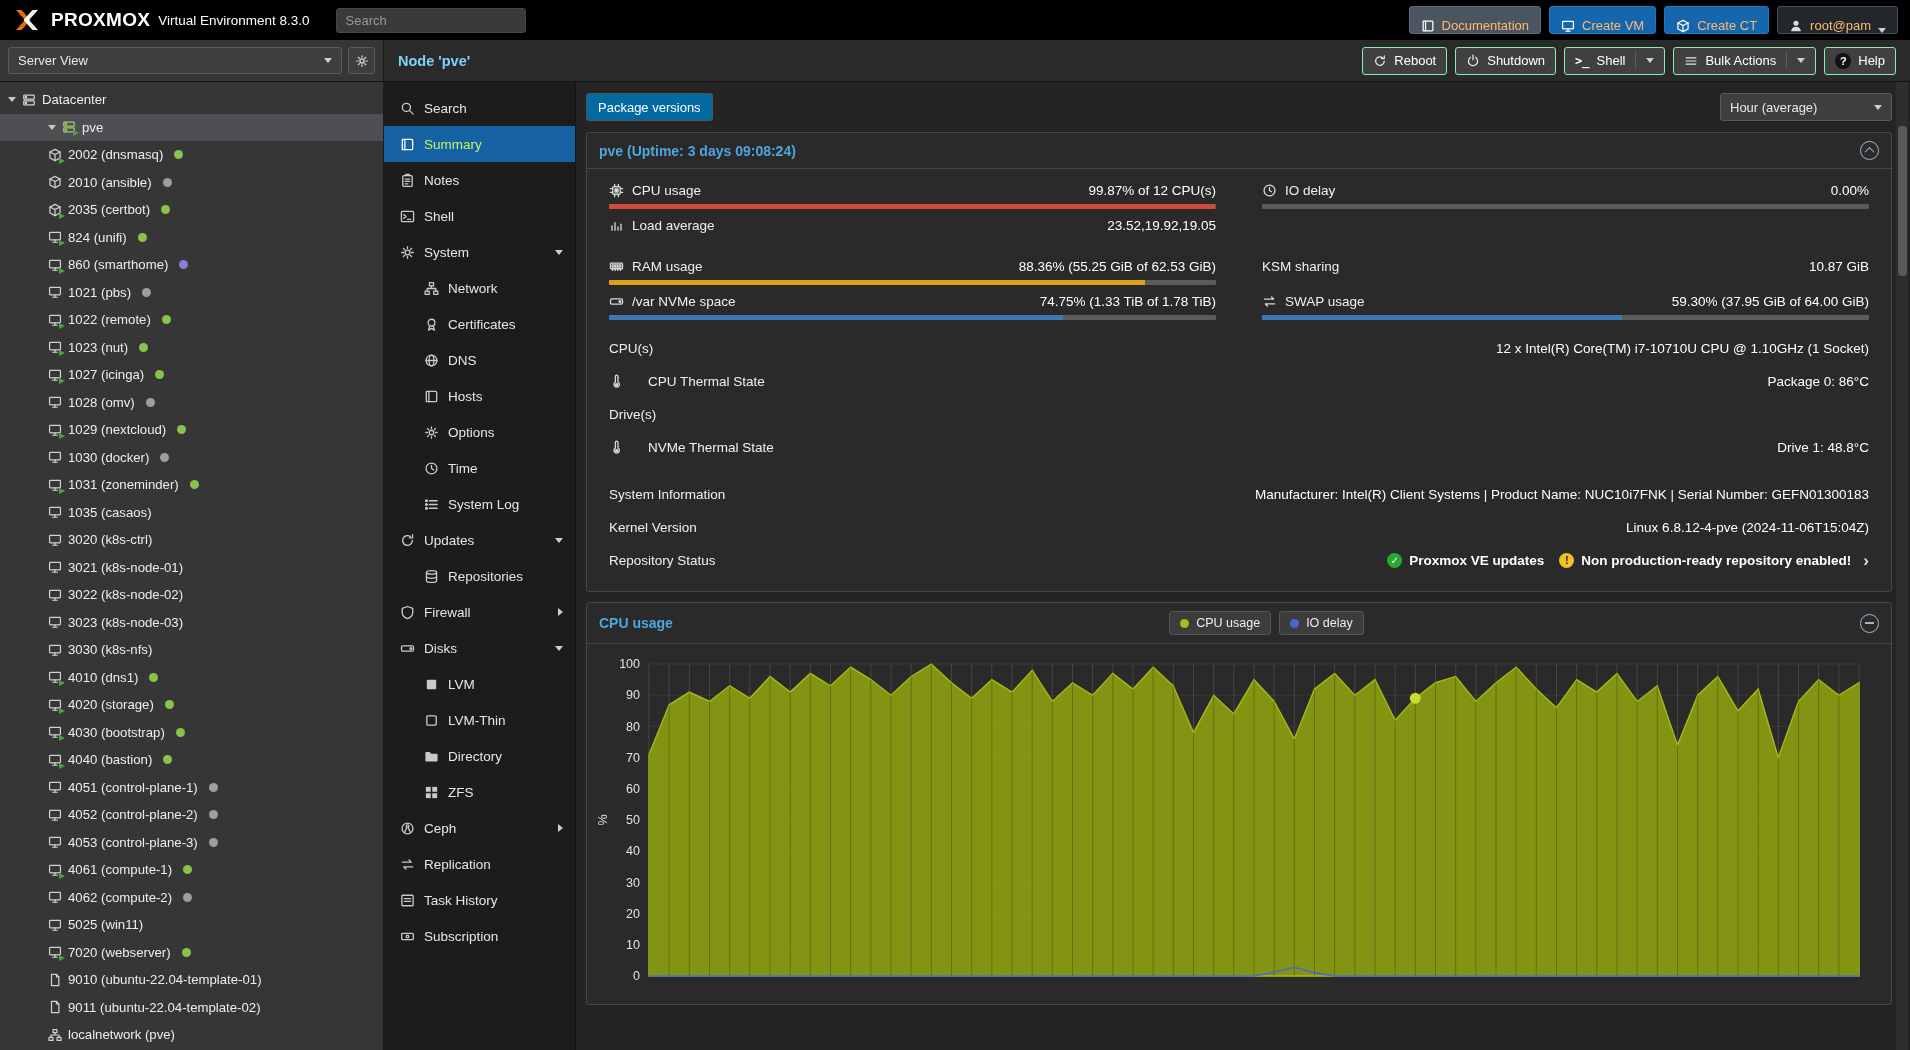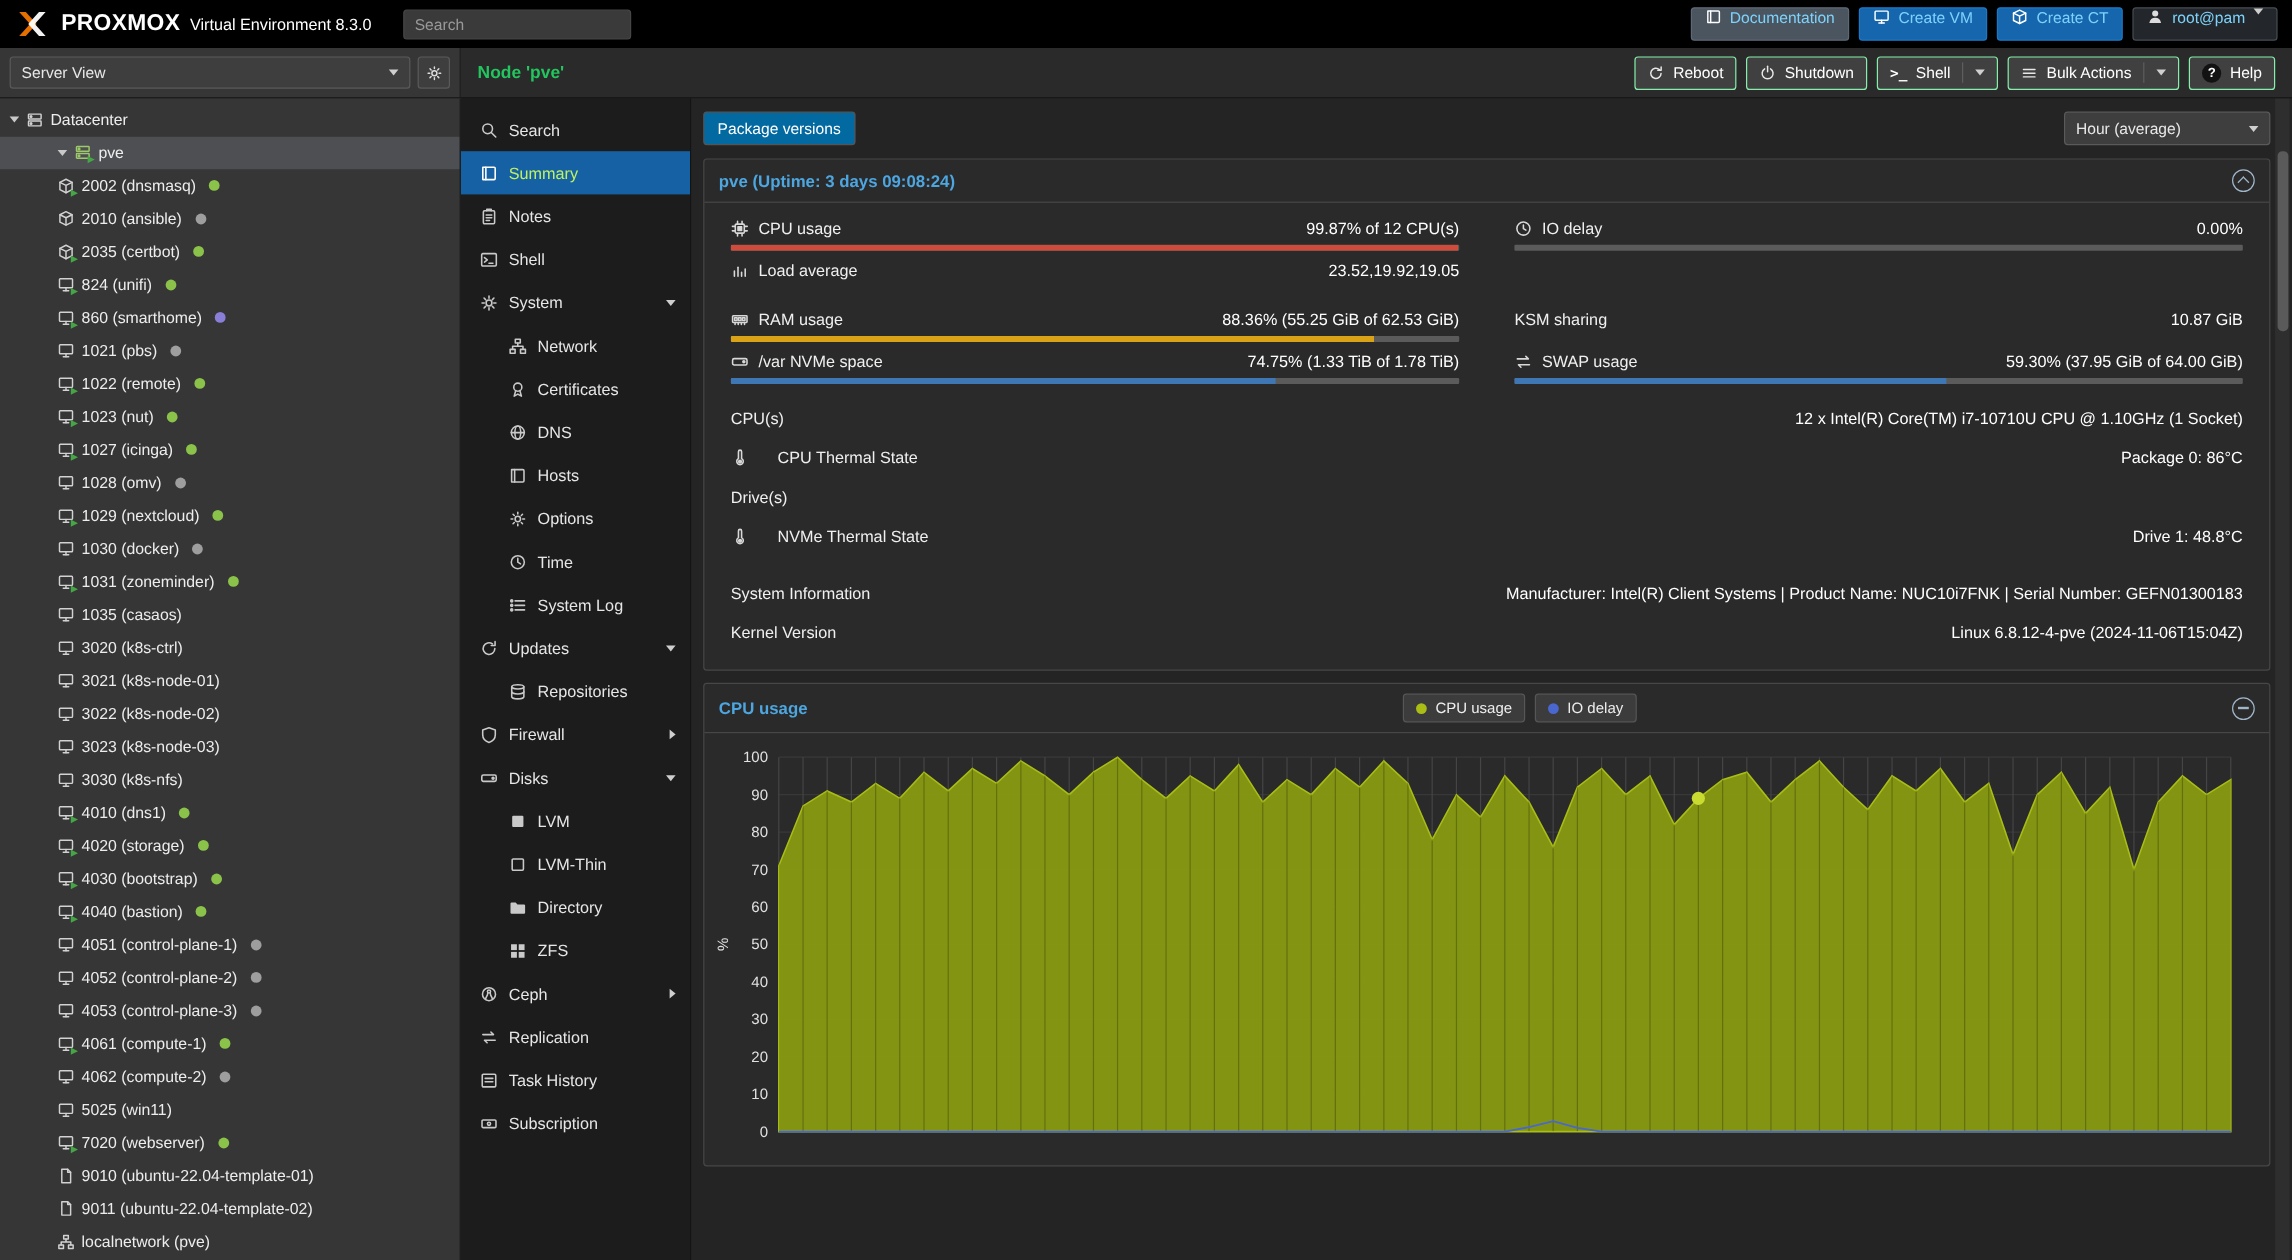--- a/index.html
+++ b/index.html
@@ -9,36 +9,36 @@
 button{font-family:inherit}
 
 
 .topbar{height:40px;background:#000;display:flex;align-items:center;padding:0 12px;position:relative;z-index:5}
 .logo{margin-right:9px;display:flex}
 .brand-name{color:#fff;font-size:19px;font-weight:700;letter-spacing:.3px}
 .brand-ver{color:#fff;font-size:13.5px;margin-left:8px}
 .g-search{margin-left:26px;width:190px;height:25px;background:#3a3a3a;border:1px solid #464646;border-radius:3px;color:#ddd;padding:0 9px;font-size:13px;outline:none}
 .g-search::placeholder{color:#999}
 .top-right{margin-left:auto;display:flex;align-items:center;gap:8px}
-.btn{display:inline-flex;align-items:flex-start;gap:7px;height:28px;padding:0 11px;border-radius:3px;font-size:13px;color:#7dd3fc;border:1px solid transparent;cursor:pointer;background:#3e3e3e}
+.btn{display:inline-flex;align-items:flex-end;gap:7px;height:28px;padding:0 11px;border-radius:3px;font-size:13px;color:#fdba74;border:1px solid transparent;cursor:pointer;background:#3e3e3e}
 .btn.slate{background:#4b5560;border-color:#5d6875}
 .btn.blue{background:#1566ad;border-color:#1c77c4}
 .btn.usr{background:#23272b;border-color:#454c54}
 .b-ic{display:inline-flex}
 .caret-down{width:0;height:0;border-left:4px solid transparent;border-right:4px solid transparent;border-top:5px solid #cfcfcf}
 .caret-right{width:0;height:0;border-top:4px solid transparent;border-bottom:4px solid transparent;border-left:5px solid #cfcfcf}
 
 
 .subbar{height:42px;display:flex;background:#2a2a2a;border-bottom:1px solid #141414}
 .subbar-left{width:384px;background:#363636;display:flex;align-items:center;gap:6px;padding:0 8px;border-right:1px solid #1d1d1d}
 .selectbox{flex:1;height:27px;background:#3e3e3e;border:1px solid #5a5a5a;border-radius:3px;display:flex;align-items:center;padding:0 9px;color:#e8e8e8;cursor:pointer;font-size:13px}
 .selectbox .caret-down{margin-left:auto}
 .sq-btn{width:27px;height:27px;background:#3e3e3e;border:1px solid #5a5a5a;border-radius:3px;display:flex;align-items:center;justify-content:center;cursor:pointer;flex:none}
 .subbar-right{flex:1;display:flex;align-items:center;padding:0 14px}
-.node-title{font-size:14.5px;font-weight:700;color:#22c55e}
+.node-title{font-size:14.5px;font-weight:700;color:#7dd3fc}
 .tb-group{margin-left:auto;display:flex;gap:8px}
 .tbtn{display:inline-flex;align-items:center;gap:7px;height:28px;padding:0 10px;background:#404040;border:1px solid #86efac;border-radius:3px;color:#fff;font-size:13px;cursor:pointer}
 .tbtn .divider{width:1px;height:17px;background:#5e5e5e;margin:0 3px}
 .shell-glyph{font-family:"DejaVu Sans Mono","Liberation Mono",monospace;font-weight:700;font-size:12px}
 .help-ic{width:16px;height:16px;border-radius:50%;background:#121212;color:#fff;display:inline-flex;align-items:center;justify-content:center;font-size:11px;font-weight:700}
 
 
 .layout{display:flex;height:968px}
 .tree{width:384px;background:#363636;border-right:1px solid #1d1d1d;padding-top:4px;overflow:hidden}
 .tree-row{display:flex;align-items:center;height:27.5px;gap:6px;padding-left:48px;cursor:pointer;white-space:nowrap}
@@ -1007,20 +1007,30 @@
           <div class="d-row gap">
             <span class="d-label">System Information</span>
             <span class="d-value">
               <span>Manufacturer: Intel(R) Client Systems | Product Name: NUC10i7FNK | Serial Number: GEFN01300183</span>
             </span>
           </div>
           <div class="d-row">
             <span class="d-label">Kernel Version</span>
             <span class="d-value">
               <span>Linux 6.8.12-4-pve (2024-11-06T15:04Z)</span>
+            </span>
+          </div>
+          <div class="d-row">
+            <span class="d-label">Repository Status</span>
+            <span class="d-value">
+              <span class="st-ok">✓</span>
+              <b>Proxmox VE updates</b>
+              <span class="st-warn">!</span>
+              <b>Non production-ready repository enabled!</b>
+              <span class="st-chev">›</span>
             </span>
           </div>
         </div>
     </section>
 
     <section class="panel">
       <div class="panel-hd">
         <span class="panel-title">CPU usage</span>
         <div class="legend" id="legend">
             <span class="legend-pill">

